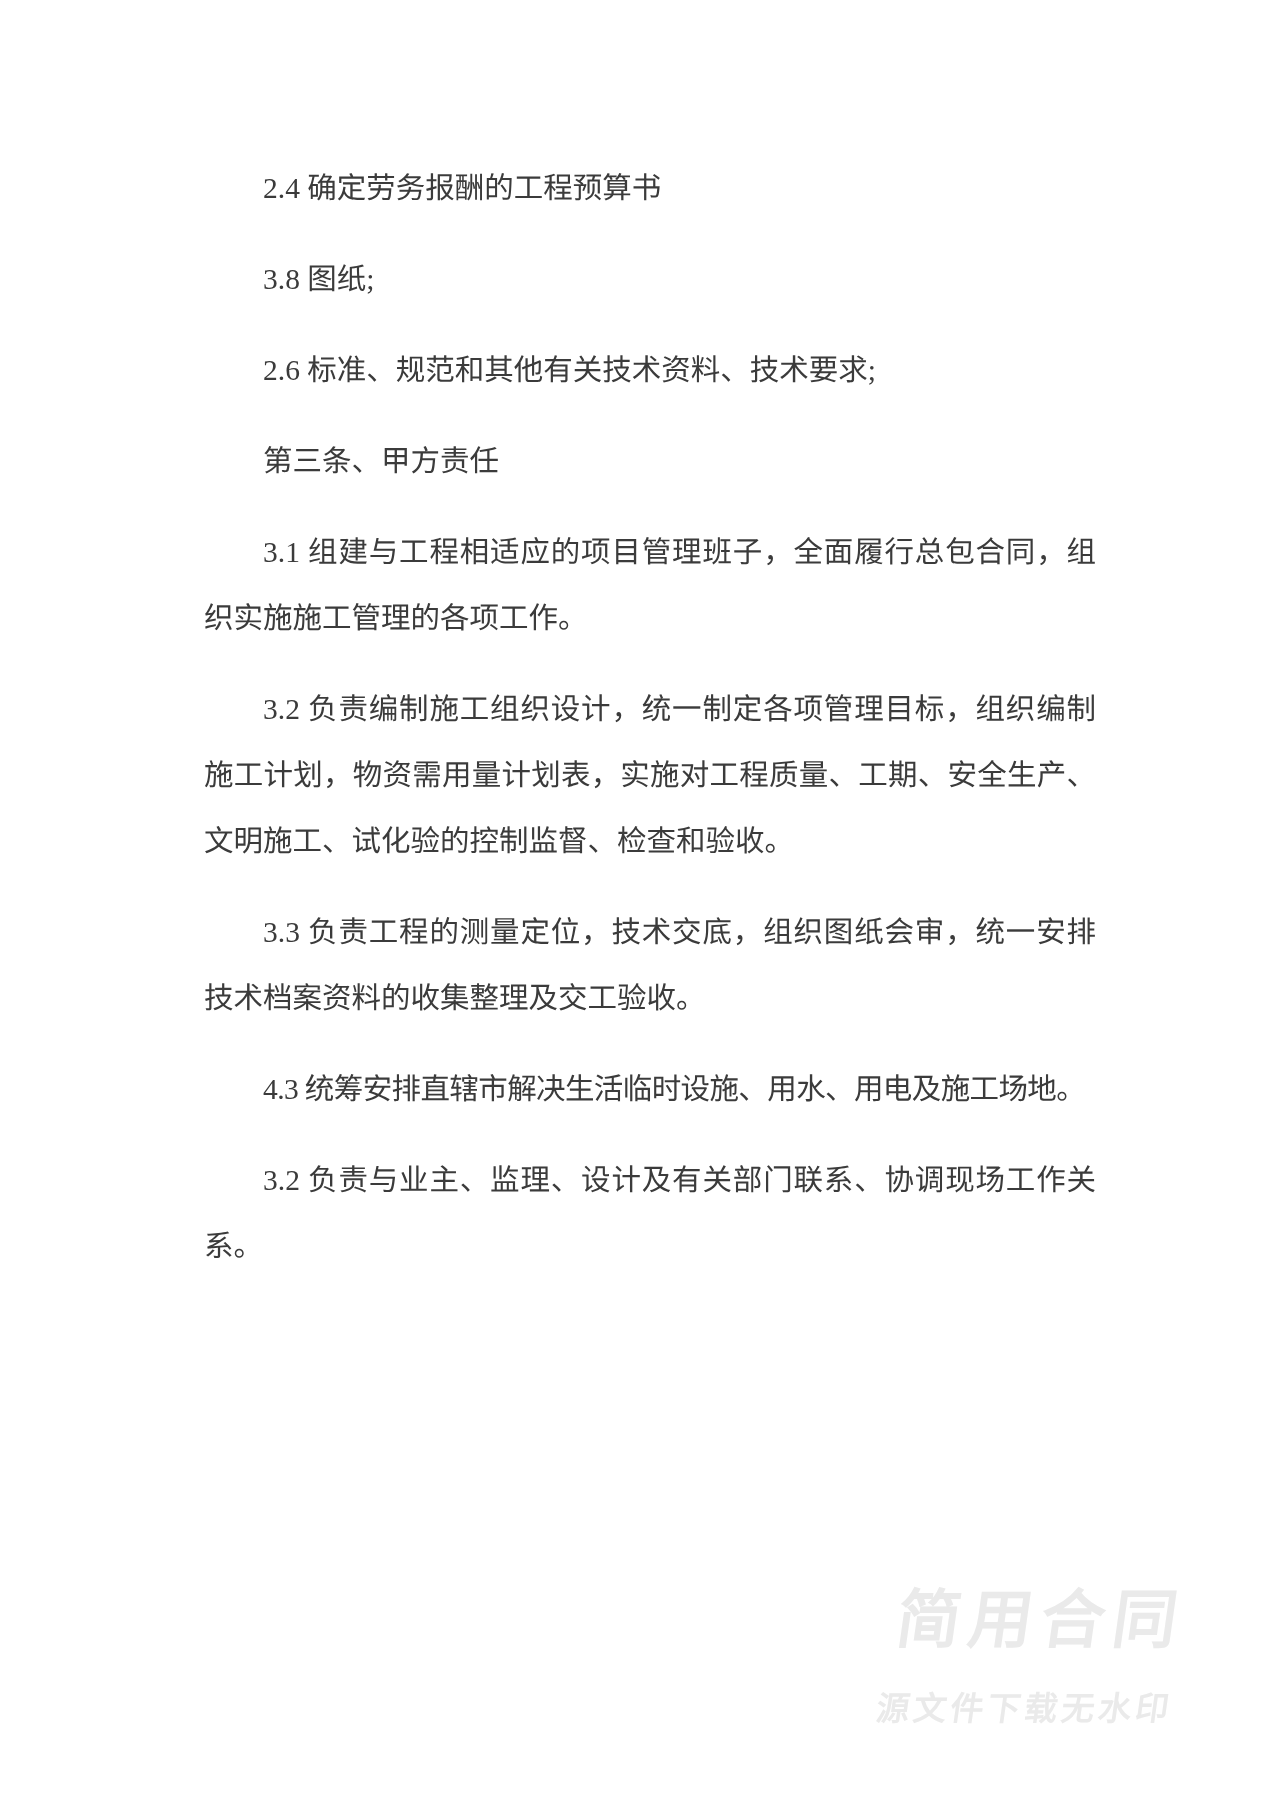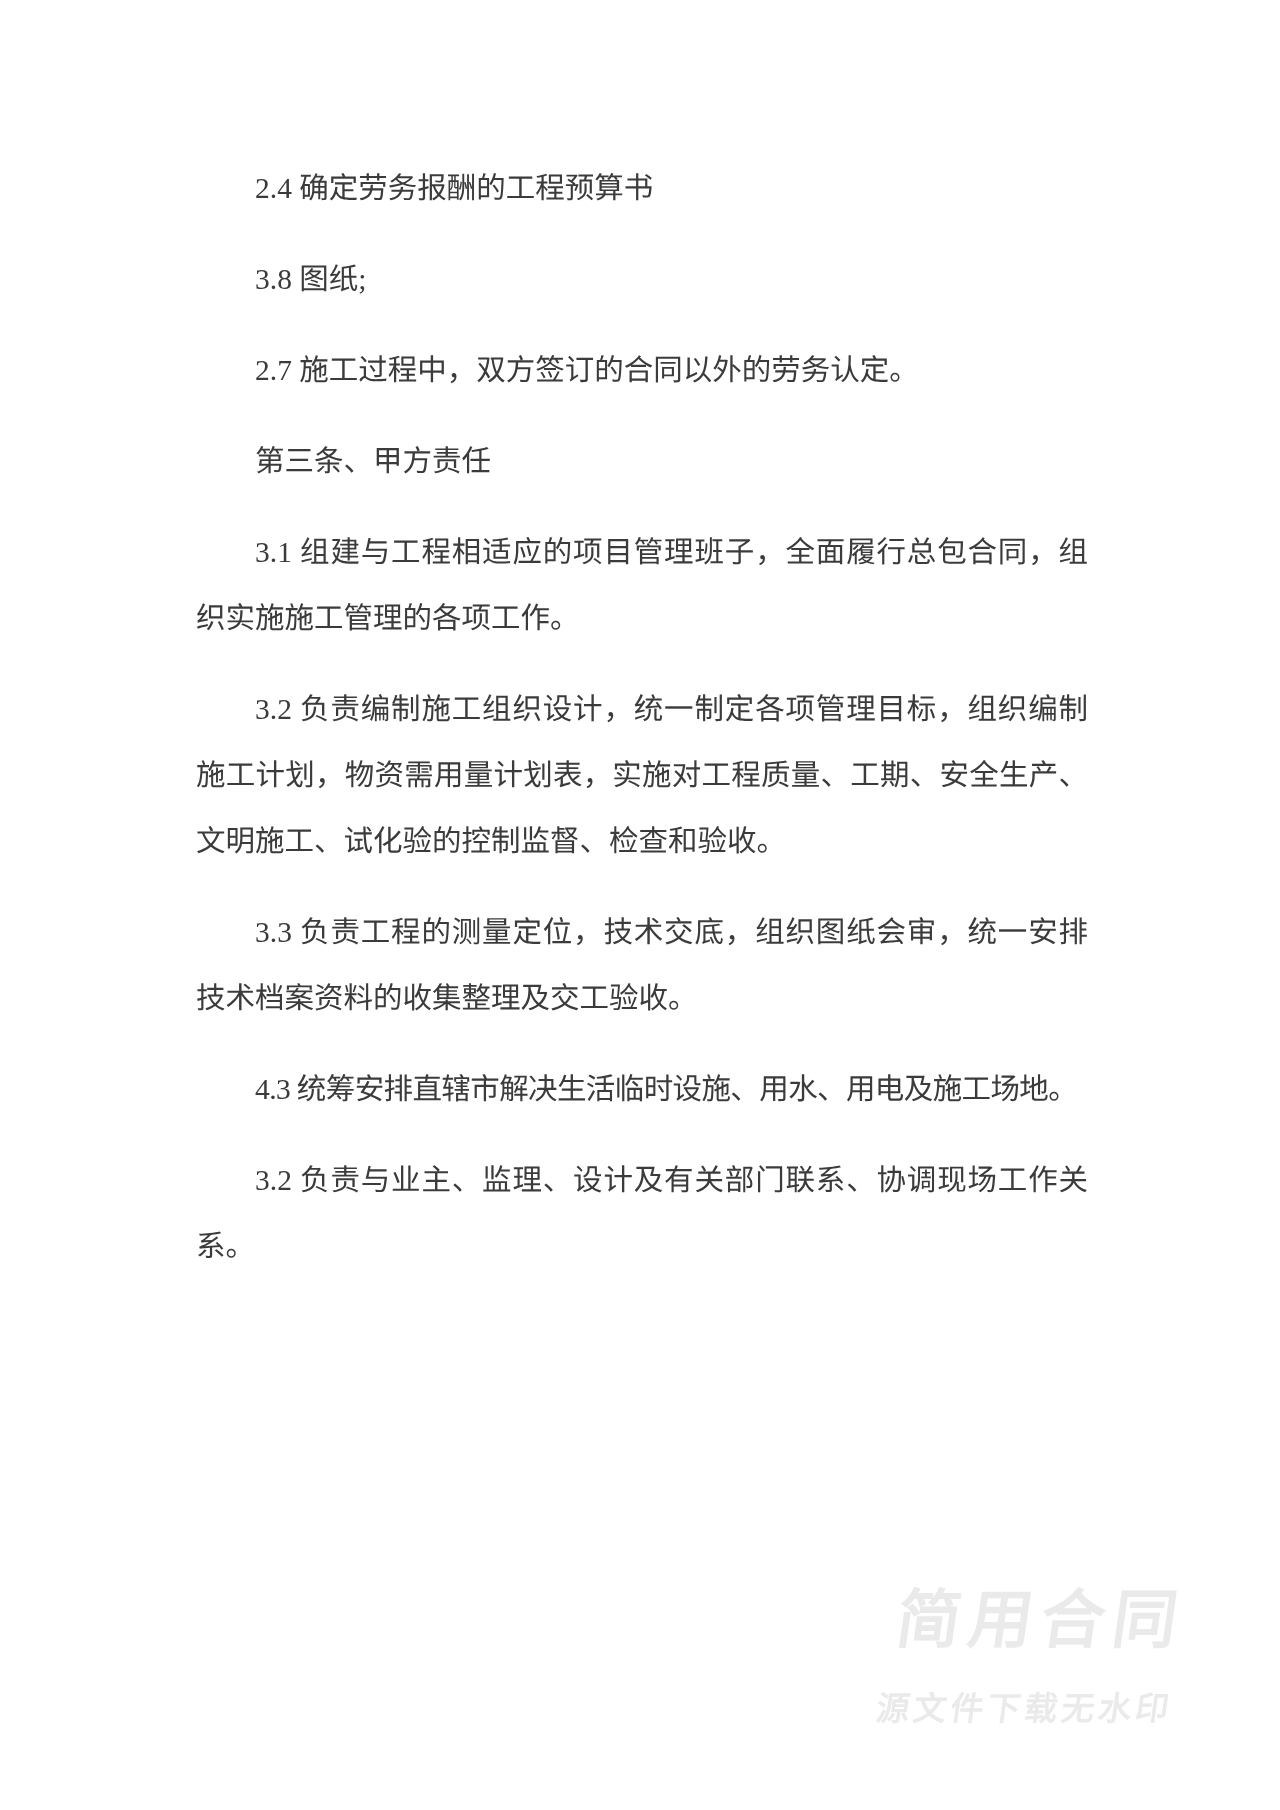--- a/index.html
+++ b/index.html
@@ -10,21 +10,21 @@
   .page {
     position: relative;
     width: 1280px;
     height: 1810px;
     background: #ffffff;
     overflow: hidden;
     font-family: "Liberation Serif", serif;
   }
   .content {
     position: absolute;
-    left: 196px;
+    left: 204px;
     top: 155px;
     width: 892px;
     font-size: 29.5px;
     line-height: 66px;
     color: #3b3b3b;
     text-align: justify;
   }
   .content p {
     margin: 0 0 25px 0;
     text-indent: 2em;
@@ -60,21 +60,21 @@
   }
 </style>
 </head>
 <body>
 
 <div class="page">
 
   <div class="content">
     <p>2.4 确定劳务报酬的工程预算书</p>
     <p>3.8 图纸;</p>
-    <p>2.7 施工过程中，双方签订的合同以外的劳务认定。</p>
+    <p>2.6 标准、规范和其他有关技术资料、技术要求;</p>
     <p>第三条、甲方责任</p>
     <p>3.1 组建与工程相适应的项目管理班子，全面履行总包合同，组织实施施工管理的各项工作。</p>
     <p>3.2 负责编制施工组织设计，统一制定各项管理目标，组织编制施工计划，物资需用量计划表，实施对工程质量、工期、安全生产、文明施工、试化验的控制监督、检查和验收。</p>
     <p>3.3 负责工程的测量定位，技术交底，组织图纸会审，统一安排技术档案资料的收集整理及交工验收。</p>
     <p class="tight">4.3 统筹安排直辖市解决生活临时设施、用水、用电及施工场地。</p>
     <p>3.2 负责与业主、监理、设计及有关部门联系、协调现场工作关系。</p>
   </div>
 
   <div class="watermark">
     <div class="wm-line1">简用合同</div>

